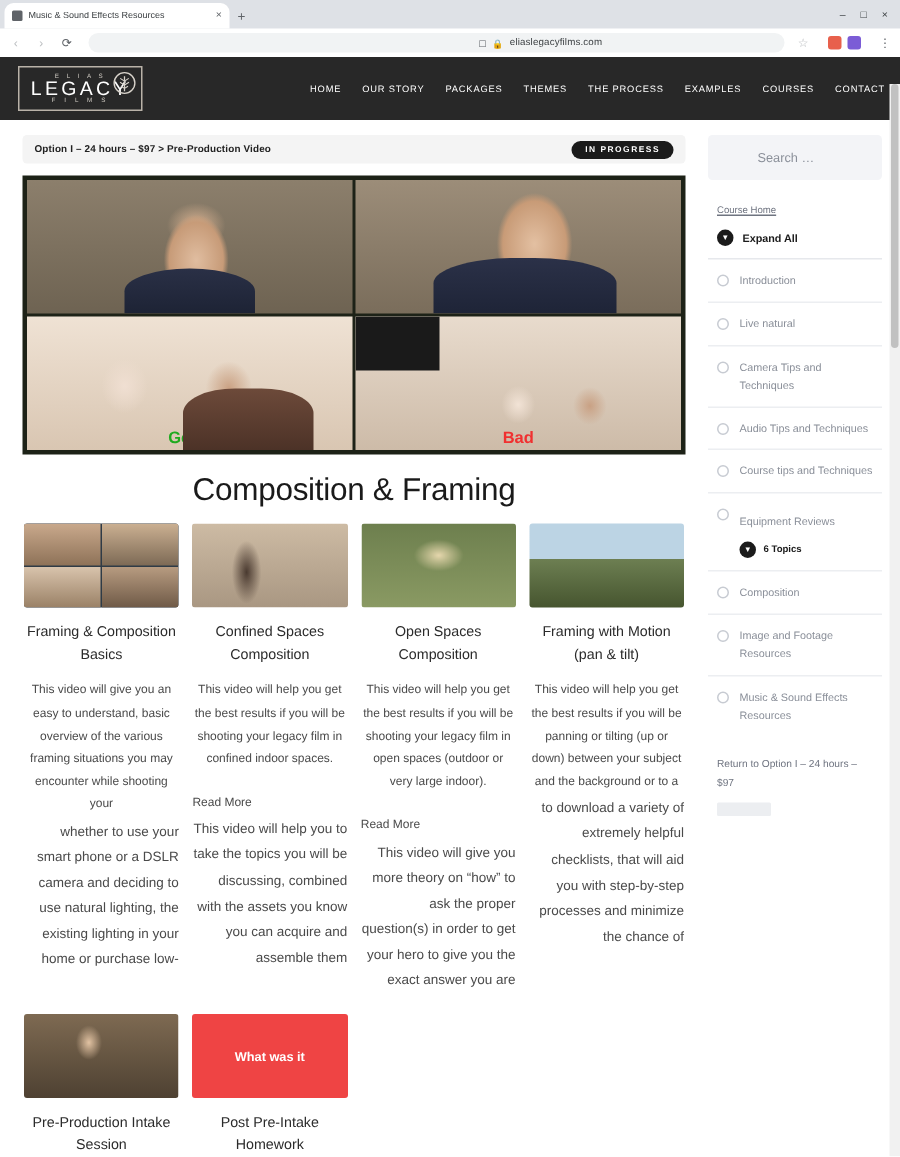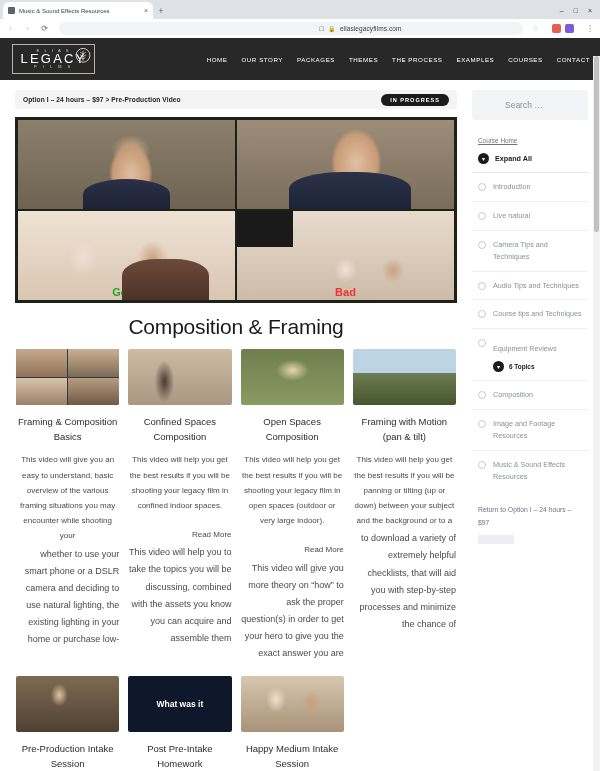--- a/index.html
+++ b/index.html
@@ -189,21 +189,21 @@
   }
   .card-title {
     text-align: center; font-size: 9.5px; color: #2b2b2b;
     line-height: 1.55; margin-top: 10px; font-weight: normal;
   }
   .card-body {
     text-align: center; font-size: 8px; color: #4a4a4a;
     line-height: 1.9; margin-top: 8px;
   }
   .card-more {
-    text-align: right; font-size: 8px; color: #4a4a4a;
+    text-align: left; font-size: 8px; color: #4a4a4a;
     line-height: 1.9; margin-top: 14px;
   }
   .card-body2 {
     text-align: right; font-size: 9px; color: #4a4a4a;
     line-height: 1.9; margin-top: 2px;
   }
 
   
   .th-zoom {
     background: #2f3b46;
@@ -234,21 +234,21 @@
     background:
       radial-gradient(circle 16px at 26% 46%, #1a1a1a 0%, #1a1a1a 52%, rgba(26,26,26,0) 56%),
       linear-gradient(#8e6b3c, #3d2c18);
   }
   .th-desk {
     background:
       radial-gradient(ellipse 12px 16px at 42% 34%, #e2c3a3 0%, rgba(226,195,163,0) 72%),
       linear-gradient(#7e6a52, #4e4132);
   }
   .th-dark {
-    background: #0f172a; display: flex; align-items: center;
+    background: #ef4444; display: flex; align-items: center;
     justify-content: center;
   }
   .th-dark span {
     color: #ffffff; font-size: 8.5px; font-weight: bold;
     white-space: nowrap;
   }
   .th-two {
     background:
       radial-gradient(ellipse 14px 18px at 34% 42%, #f0e0cd 0%, rgba(240,224,205,0) 72%),
       radial-gradient(ellipse 14px 20px at 68% 50%, #c9a181 0%, rgba(201,161,129,0) 72%),
@@ -461,24 +461,20 @@
           <div class="card-title">Pre-Production Intake Session</div>
         </div>
 
         <div class="card">
           <div class="card-thumb th-dark">
             <span>What was it</span>
           </div>
           <div class="card-title">Post Pre-Intake Homework</div>
         </div>
 
-        <div class="card">
-          <div class="card-thumb th-two"></div>
-          <div class="card-title">Happy Medium Intake Session</div>
-        </div>
 
       </div>
     </div>
 
     <div class="side-col">
 
       <div class="search-box">
         <input class="search-input" type="text" placeholder="Search …" style="">
         <span class="search-icon">⌕</span>
       </div>

